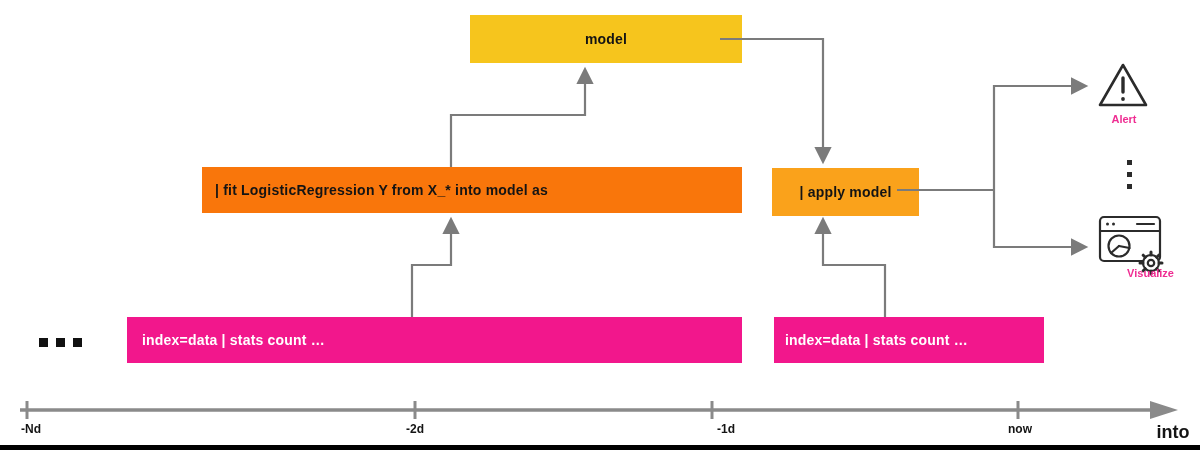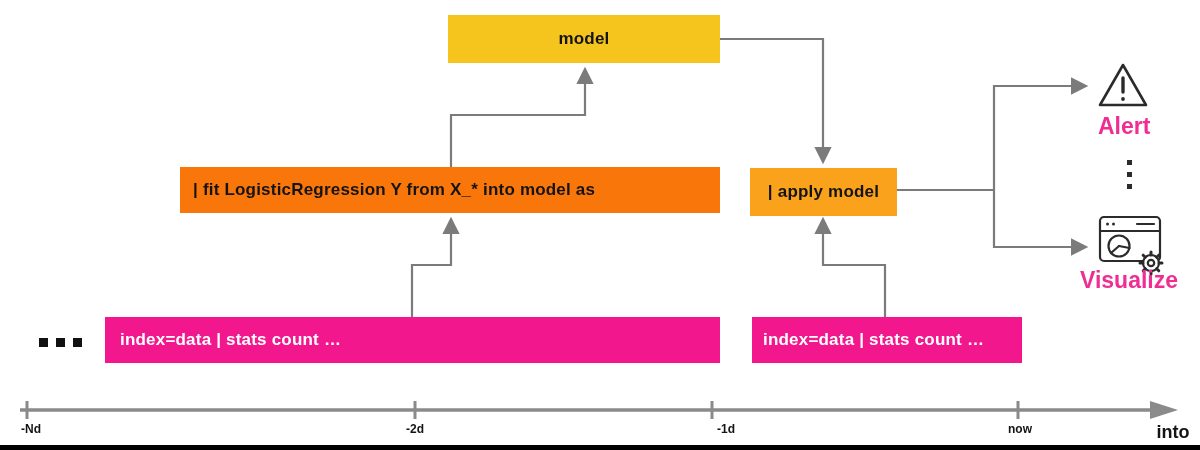--- a/index.html
+++ b/index.html
@@ -2,35 +2,35 @@
 <html><head>
 <meta charset="utf-8">
 <style>
   html,body{margin:0;padding:0;background:#ffffff;}
   #canvas{
     position:relative;width:1200px;height:450px;background:#ffffff;overflow:hidden;
     font-family:"Liberation Sans",sans-serif;
   }
   .box{
     position:absolute;display:flex;align-items:center;
-    font-weight:bold;font-size:17px;color:#141414;letter-spacing:.2px;
+    font-weight:bold;font-size:14px;color:#141414;letter-spacing:.2px;margin-left:22px;
   }
   .box.centered{justify-content:center;}
   #model-box{left:448px;top:15px;width:272px;height:48px;background:#F6C51D;}
   #fit-box{left:180px;top:167px;width:540px;height:46px;background:#F9760B;padding-left:13px;box-sizing:border-box;}
   #apply-box{left:750px;top:168px;width:147px;height:48px;background:#FAA21B;}
   #search-left{left:105px;top:317px;width:615px;height:46px;background:#F2178C;color:#ffffff;padding-left:15px;box-sizing:border-box;}
   #search-right{left:752px;top:317px;width:270px;height:46px;background:#F2178C;color:#ffffff;padding-left:11px;box-sizing:border-box;}
   #input-ellipsis{position:absolute;left:39px;top:338px;display:flex;gap:8px;}
   #input-ellipsis .dot{width:9px;height:9px;background:#111;}
   .out-label{
-    position:absolute;font-weight:bold;font-size:23px;color:#EF2D92;text-align:center;
+    position:absolute;font-weight:bold;font-size:11px;color:#EF2D92;text-align:center;
   }
   #alert-label{left:1098px;top:113px;width:52px;}
-  #visualize-label{left:1080px;top:267px;width:94px;}
+  #visualize-label{left:1080px;top:267px;width:94px;text-align:right;}
   #outputs-ellipsis{position:absolute;left:1122px;top:160px;width:14px;display:flex;flex-direction:column;gap:7px;align-items:center;}
   #outputs-ellipsis .vdot{width:5px;height:5px;background:#2b2b2b;}
   .tick-label{
     position:absolute;top:422px;transform:translateX(-50%);
     font-weight:bold;font-size:12px;color:#141414;white-space:nowrap;
   }
   #tick-label-0{left:31px;}
   #tick-label-1{left:415px;}
   #tick-label-2{left:712px;margin-left:14px;}
   #tick-label-3{left:1020px;}

